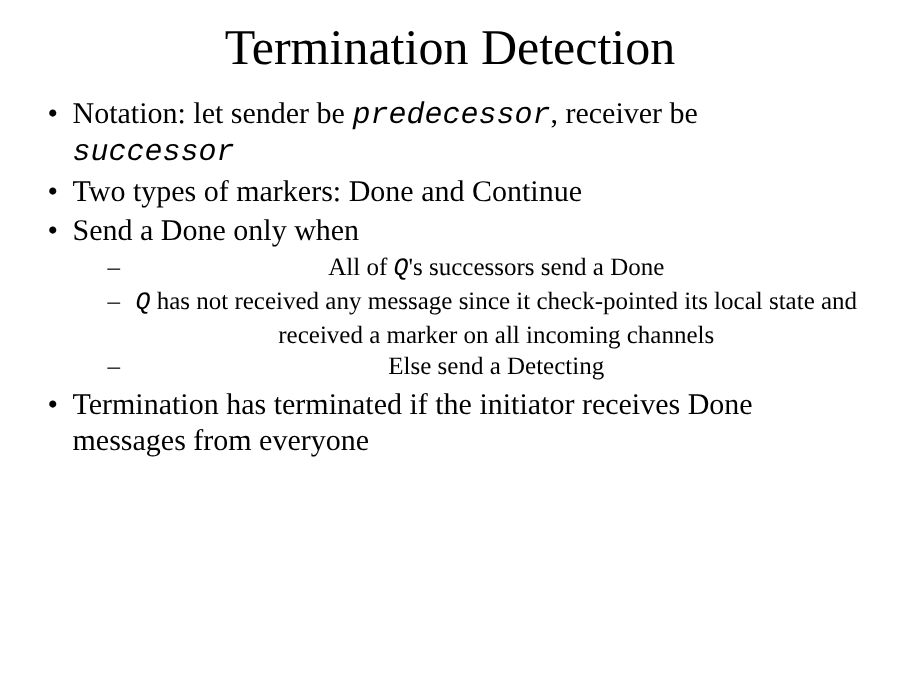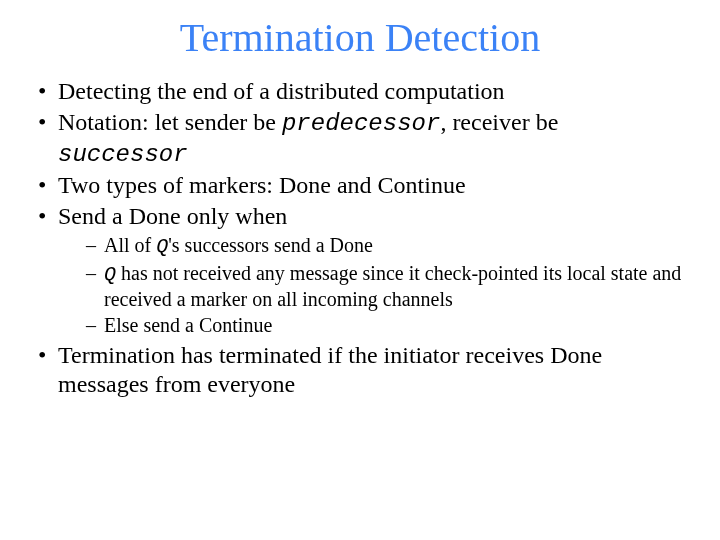--- a/index.html
+++ b/index.html
@@ -1,50 +1,49 @@
 <!DOCTYPE html>
 <html><head>
 <meta charset="utf-8">
 <style>
   * { margin: 0; padding: 0; box-sizing: border-box; }
   html, body { width: 720px; height: 540px; background: #fff; font-family: "Times New Roman", Times, serif; color: #000; }
   .slide { width: 720px; height: 540px; padding: 14px 30px 20px 30px; }
-  .title { text-align: center; font-size: 40px; color: #3b82f6; margin-bottom: 16px; font-weight: normal; }
+  .title { text-align: center; font-size: 40px; color: #000000; margin-bottom: 16px; font-weight: normal; }
   ul.bullets { list-style: none; padding-left: 8px; }
   ul.bullets > li { position: relative; padding-left: 20px; font-size: 24px; line-height: 1.22; margin-bottom: 2px; }
   ul.bullets > li::before { content: "•"; position: absolute; left: 0; top: 0; }
-  ul.sub { list-style: none; padding-left: 28px; margin-top: 2px; margin-bottom: 4px; }
+  ul.sub { list-style: none; padding-left: 28px; margin-top: 2px; margin-bottom: 4px; text-align: center; }
   ul.sub > li { position: relative; padding-left: 18px; font-size: 20px; line-height: 1.22; margin-bottom: 1px; }
   ul.sub > li::before { content: "–"; position: absolute; left: 0; top: 0; }
   .i { font-style: italic; font-family: Liberation Mono, monospace; }
 </style>
 </head>
 <body>
 
 <div class="slide">
   <h1 class="title">Termination Detection</h1>
 
   <ul class="bullets">
-    <li><span>Detecting the end of a distributed computation</span></li>
 
     <li>
       <span>Notation: let sender be </span><span class="i">predecessor</span><span>, receiver be </span><span class="i">successor</span>
     </li>
 
     <li><span>Two types of markers: Done and Continue</span></li>
 
 
     <li>
       <span>Send a Done only when</span>
       <ul class="sub">
         <li>
           <span>All of </span><span class="i">Q</span><span>'s successors send a Done</span>
         </li>
         <li>
           <span class="i">Q</span><span> has not received any message since it check-pointed its local state and received a marker on all incoming channels</span>
         </li>
-        <li><span>Else send a Continue</span></li>
+        <li><span>Else send a Detecting</span></li>
       </ul>
     </li>
 
     <li><span>Termination has terminated if the initiator receives Done messages from everyone</span></li>
   </ul>
 </div>
 
 </body></html>

